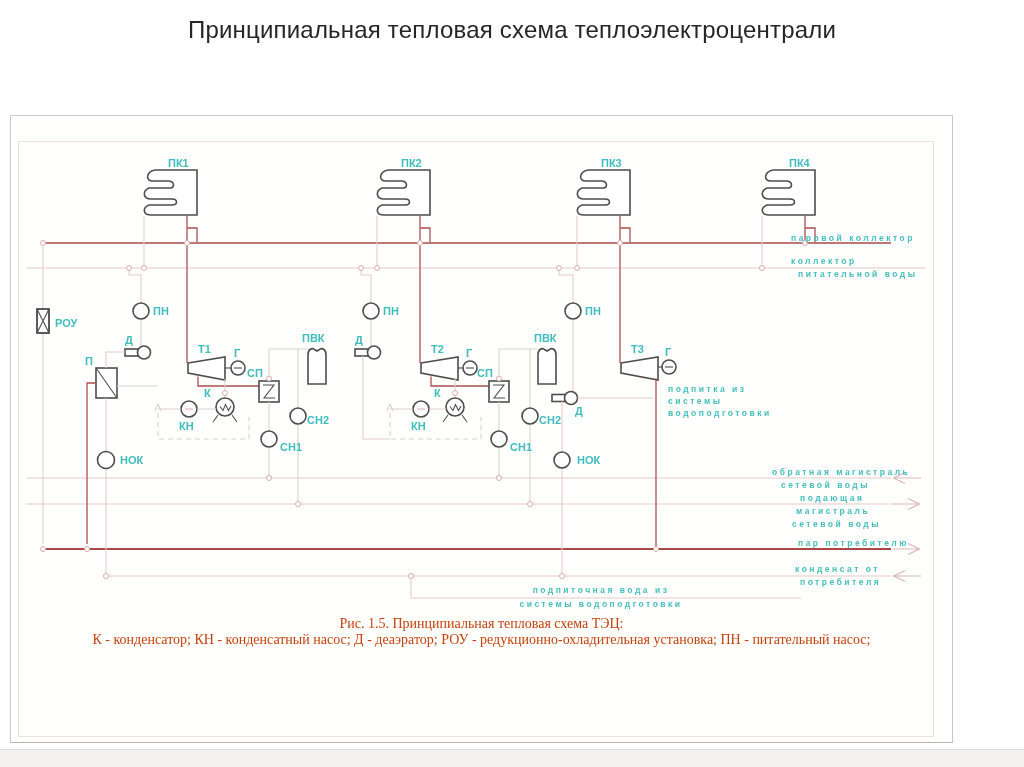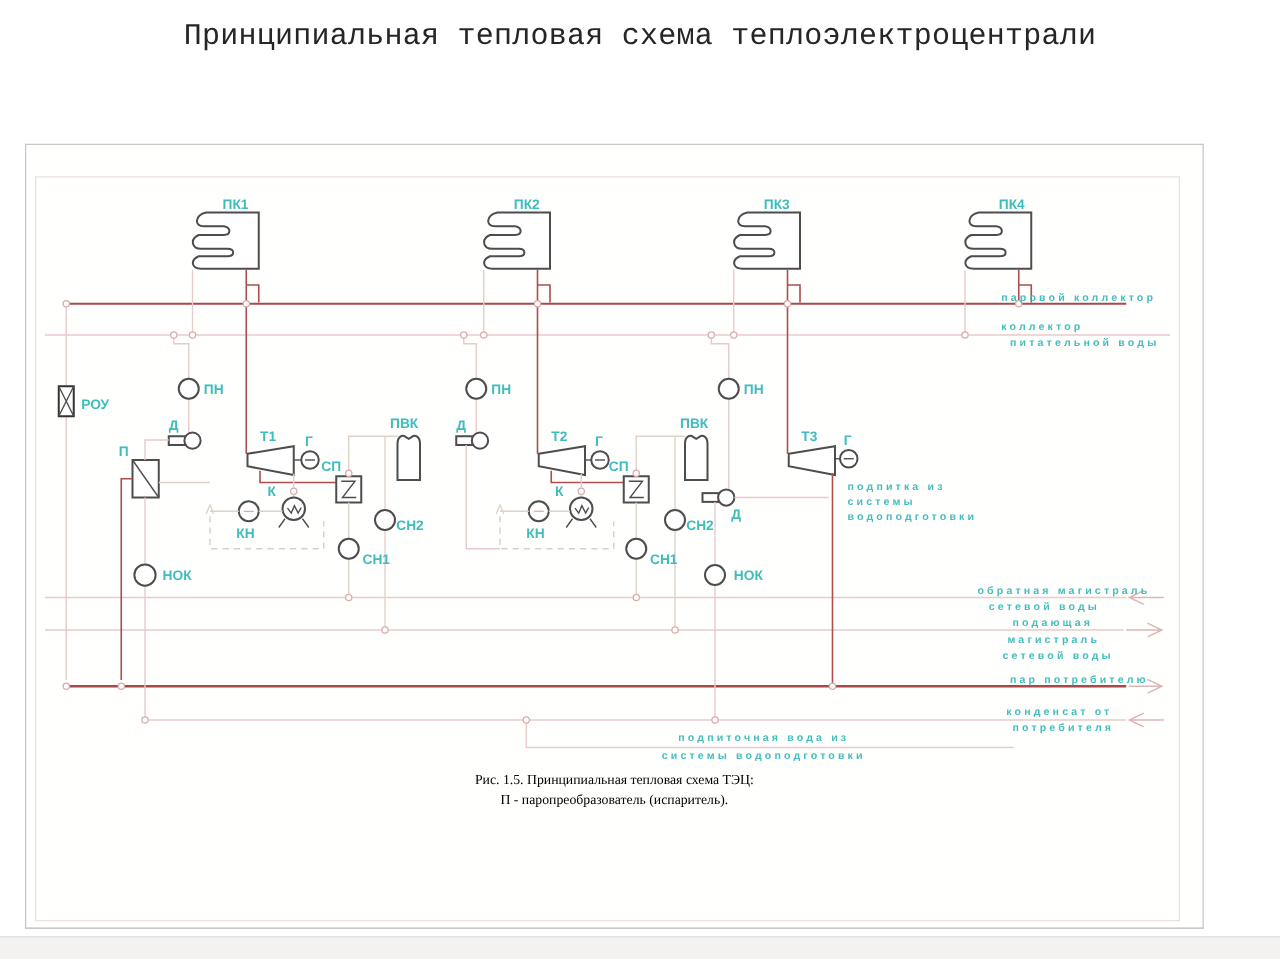--- a/index.html
+++ b/index.html
@@ -1,40 +1,40 @@
 <!DOCTYPE html>
 <html><head>
 <meta charset="utf-8">
 <style>
   html,body{margin:0;padding:0;background:#ffffff;}
   body{width:1024px;height:767px;position:relative;overflow:hidden;
        font-family:"Liberation Sans",sans-serif;}
   .slide-title{position:absolute;top:16px;left:0;width:100%;text-align:center;
-       font-size:24px;font-weight:500;color:#262626;letter-spacing:.2px;font-family:Liberation Mono, monospace;}
-  .panel{position:absolute;left:20px;top:115px;width:941px;height:626px;
+       font-size:24px;font-weight:500;color:#262626;letter-spacing:.2px;}
+  .panel{position:absolute;left:10px;top:115px;width:941px;height:626px;
        background:#fffffe;border:1px solid #cbc7c7;border-bottom-color:#b9b5b5;}
   .footer-strip{position:absolute;left:0;top:749px;width:1024px;height:18px;
        background:#f3f2f1;border-top:1px solid #dddcdb;}
   svg{position:absolute;left:0;top:0;}
   .ln-steam{stroke:#a84848;stroke-width:1.6;fill:none;}
   .ln-steam-th{stroke:#ad4f4f;stroke-width:1.3;fill:none;}
   .ln-light{stroke:#e7caca;stroke-width:1.1;fill:none;}
   .ln-gray{stroke:#ddd2c9;stroke-width:1.1;fill:none;}
   .ln-dash{stroke:#d8d0c4;stroke-width:1.1;fill:none;stroke-dasharray:5 4;}
   .sym{stroke:#4d4d4d;stroke-width:1.6;fill:#ffffff;}
   .sym-thin{stroke:#4d4d4d;stroke-width:1.1;fill:none;}
   .sym-dark{stroke:#333333;stroke-width:1.6;fill:#ffffff;}
   .node{fill:#ffffff;stroke:#dcaaaa;stroke-width:1;}
   .arrow{stroke:#dcb6b6;stroke-width:1.2;fill:none;}
   .frame{fill:none;stroke:#ecdfdf;stroke-width:1;}
   .lbl{fill:#3fbcbc;font:600 11px "Liberation Sans",sans-serif;}
   .lbl-s{fill:#45bdbd;font:600 8.5px "Liberation Sans",sans-serif;letter-spacing:2.5px;}
   .tick{stroke:#dcaaaa;stroke-width:1;fill:none;}
   .caption{position:absolute;left:0;top:500px;width:100%;text-align:center;
-       font-family:"Liberation Serif",serif;font-size:11px;color:#000000;line-height:16px;}
+       font-family:"Liberation Serif",serif;font-size:14px;color:#c2410c;line-height:16px;}
 </style>
 </head>
 <body>
 
 <div class="slide-title">Принципиальная тепловая схема теплоэлектроцентрали</div>
 
 <div class="panel">
 <svg width="941" height="626" viewBox="10 115 941 626">
   <defs>
     <path id="boiler" d="M15,1 H57 V46 H11 C3,46 2,39 9,36 H32 C38,36 38,30 32,30 H11 C3,30 2,22 9,19 H29 C35,19 35,13 29,12 H13 C5,12 6,3 15,1 Z"></path>
@@ -249,17 +249,17 @@
   <text class="lbl-s" x="791" y="526">сетевой воды</text>
   <text class="lbl-s" x="797" y="545">пар потребителю</text>
   <text class="lbl-s" x="794" y="571">конденсат от</text>
   <text class="lbl-s" x="799" y="584">потребителя</text>
   <text class="lbl-s" x="600" y="592" text-anchor="middle">подпиточная вода из</text>
   <text class="lbl-s" x="600" y="606" text-anchor="middle">системы водоподготовки</text>
 </svg>
 
 <div class="caption">
   <div>Рис. 1.5. Принципиальная тепловая схема ТЭЦ:</div>
-  <div>П - паропреобразователь (испаритель).</div>
+  <div>К - конденсатор; КН - конденсатный насос; Д - деаэратор; РОУ - редукционно-охладительная установка; ПН - питательный насос;</div>
 </div>
 </div>
 
 <div class="footer-strip"></div>
 
 </body></html>

